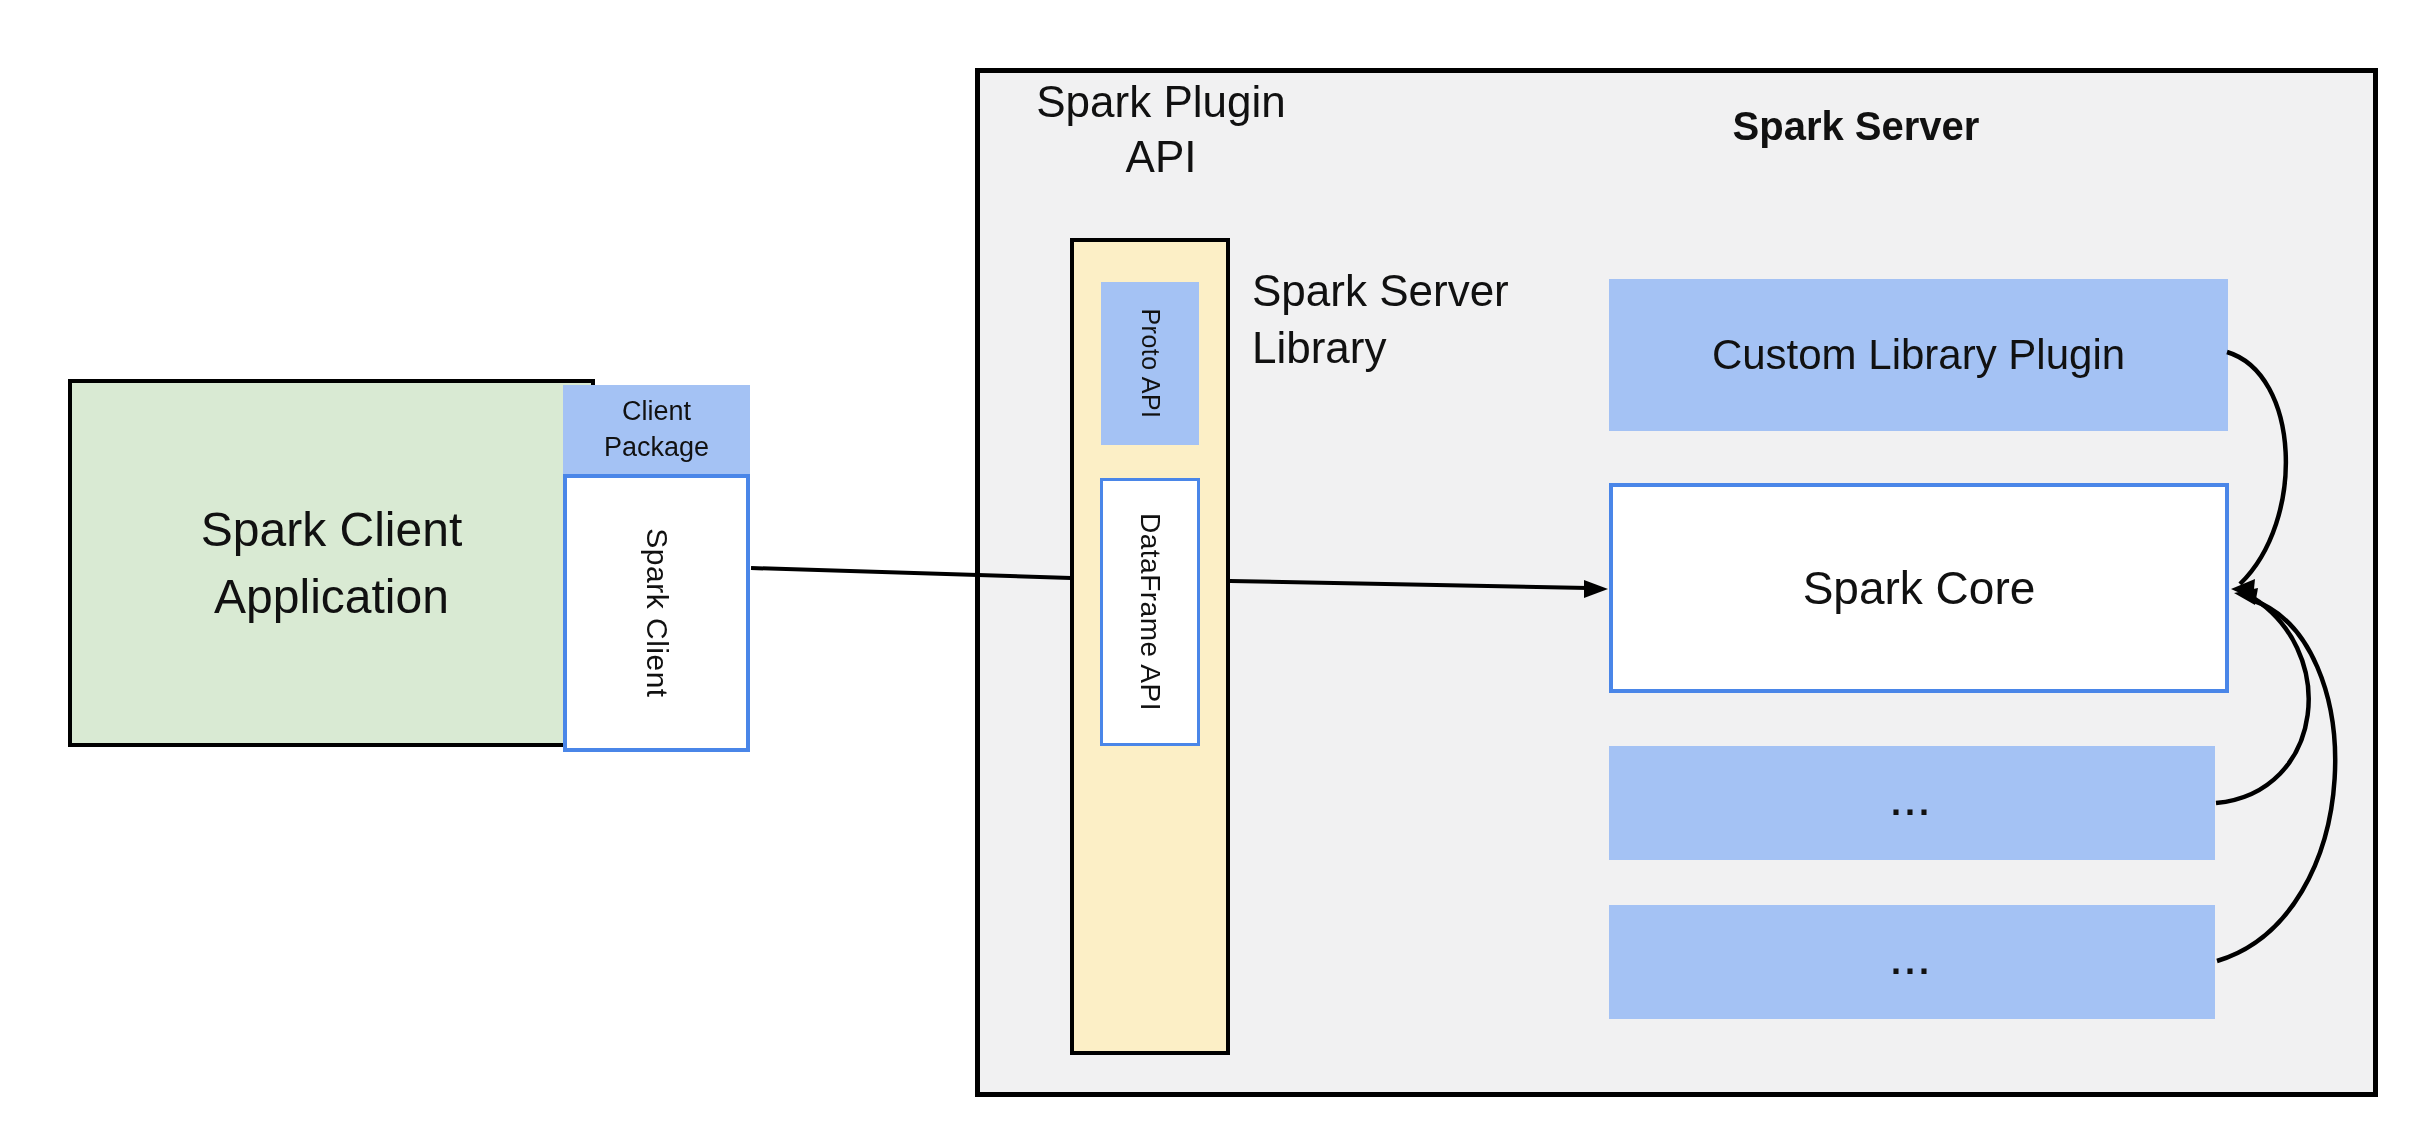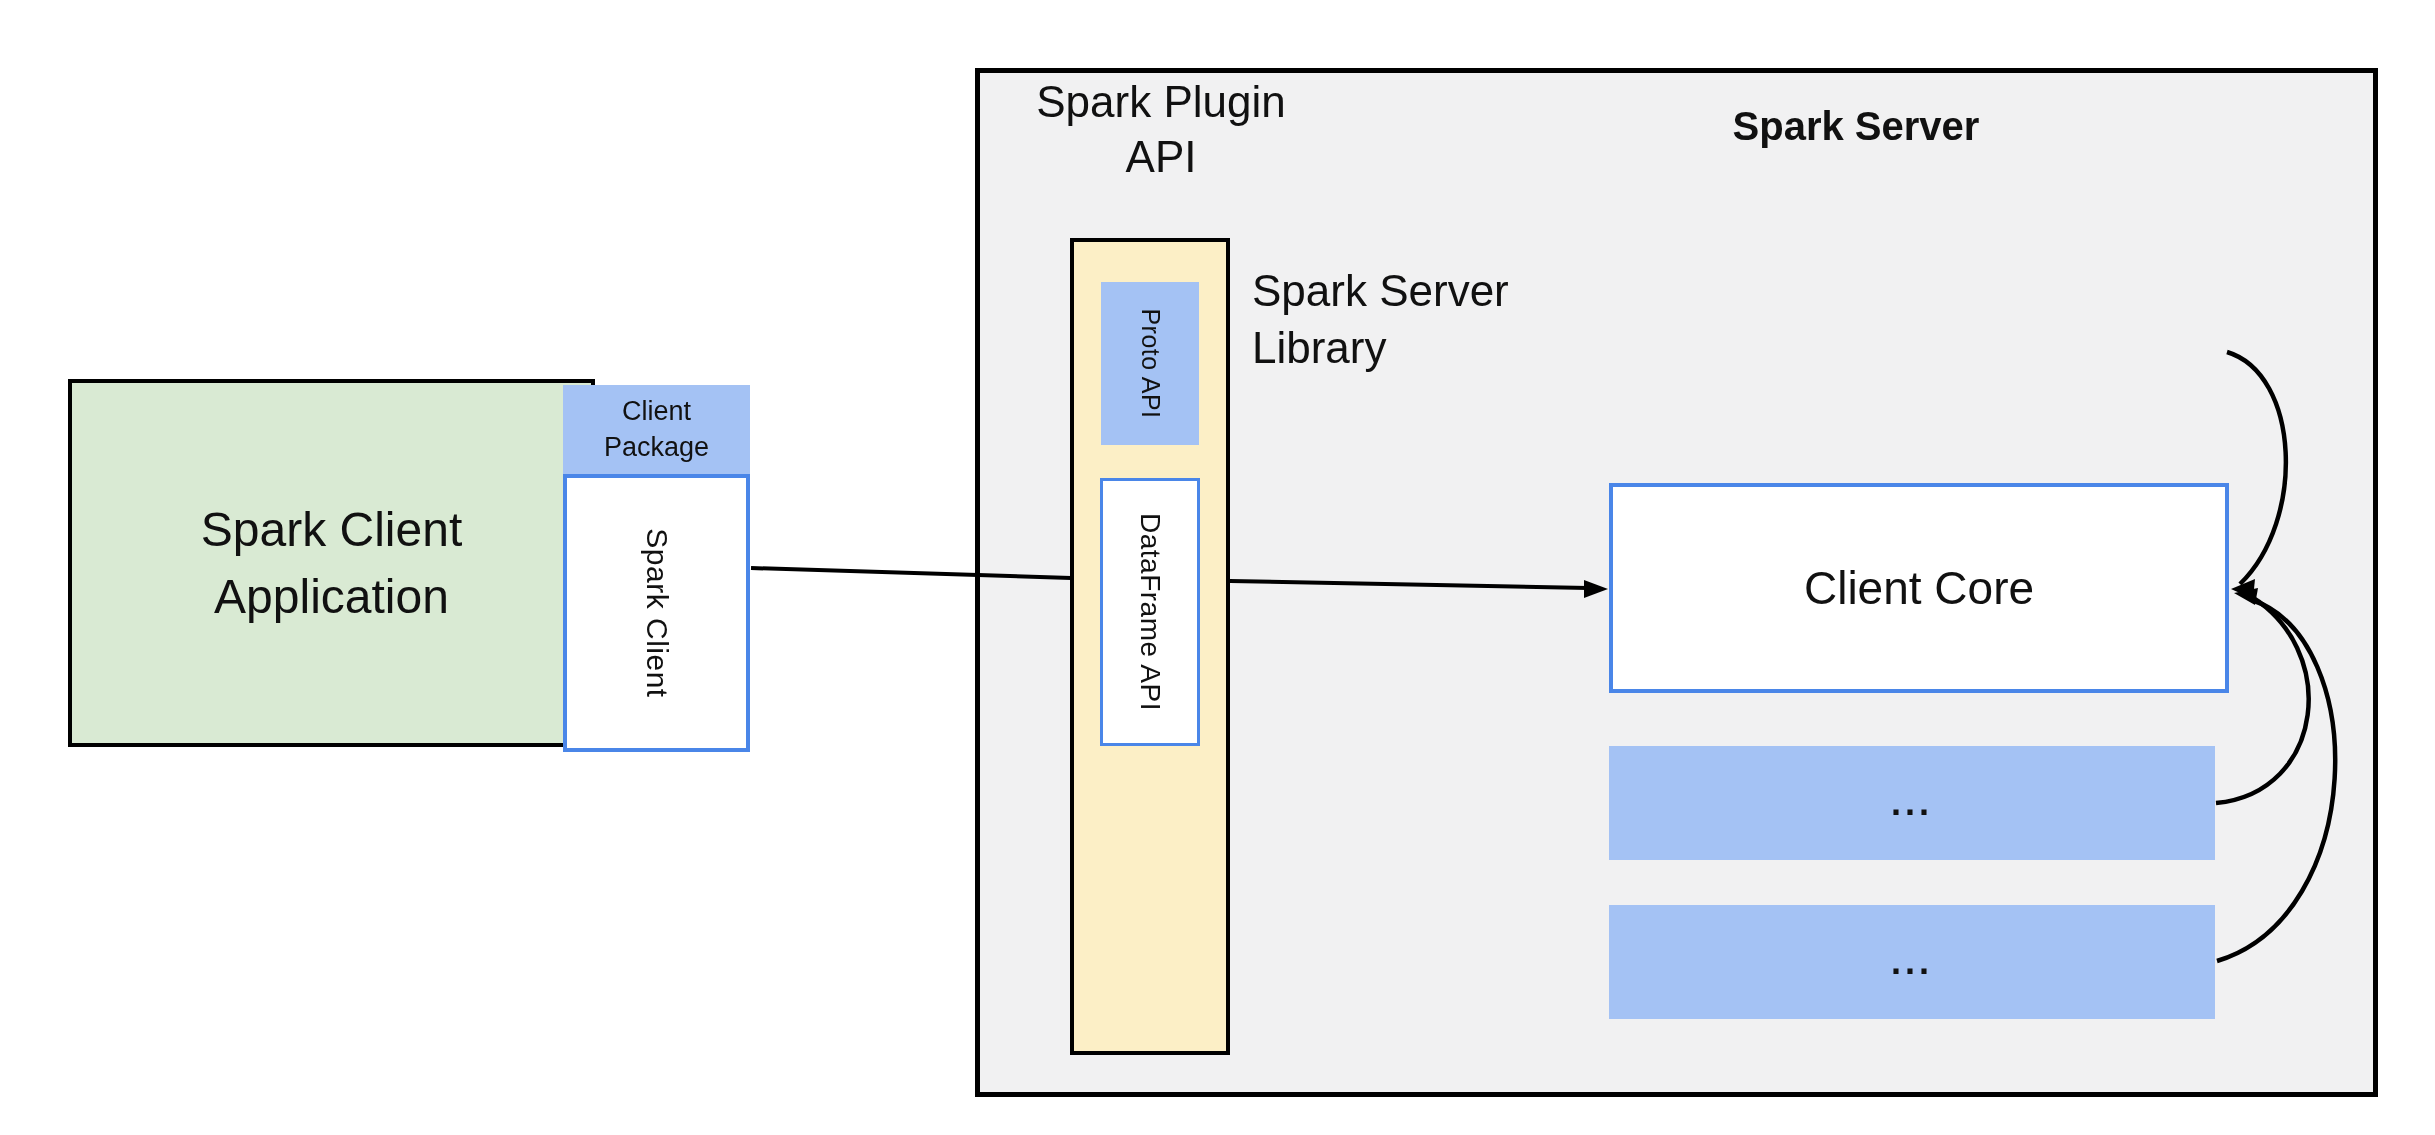--- a/index.html
+++ b/index.html
@@ -82,22 +82,23 @@
 
   <div class="abs df-box center">
     <span class="vtext">DataFrame API</span>
   </div>
 
   <div class="abs library-label pre">Spark Server
 Library</div>
 
   <div class="abs server-title">Spark Server</div>
 
+  <div class="abs plugin-box center">Custom Library Plugin</div>
 
-  <div class="abs core-box center">Client Core</div>
+  <div class="abs core-box center">Spark Core</div>
 
   <div class="abs dots-box dots-1 center">...</div>
 
   <div class="abs dots-box dots-2 center">...</div>
 
   <svg class="overlay" viewBox="0 0 2435 1135">
     <g stroke="#000" stroke-width="4" fill="none">
       <line x1="751" y1="568" x2="1071" y2="578"></line>
       <line x1="1230" y1="581" x2="1588" y2="588"></line>
       <path d="M 2227 352 C 2300 374, 2306 520, 2240 584" stroke-width="4.5"></path>

